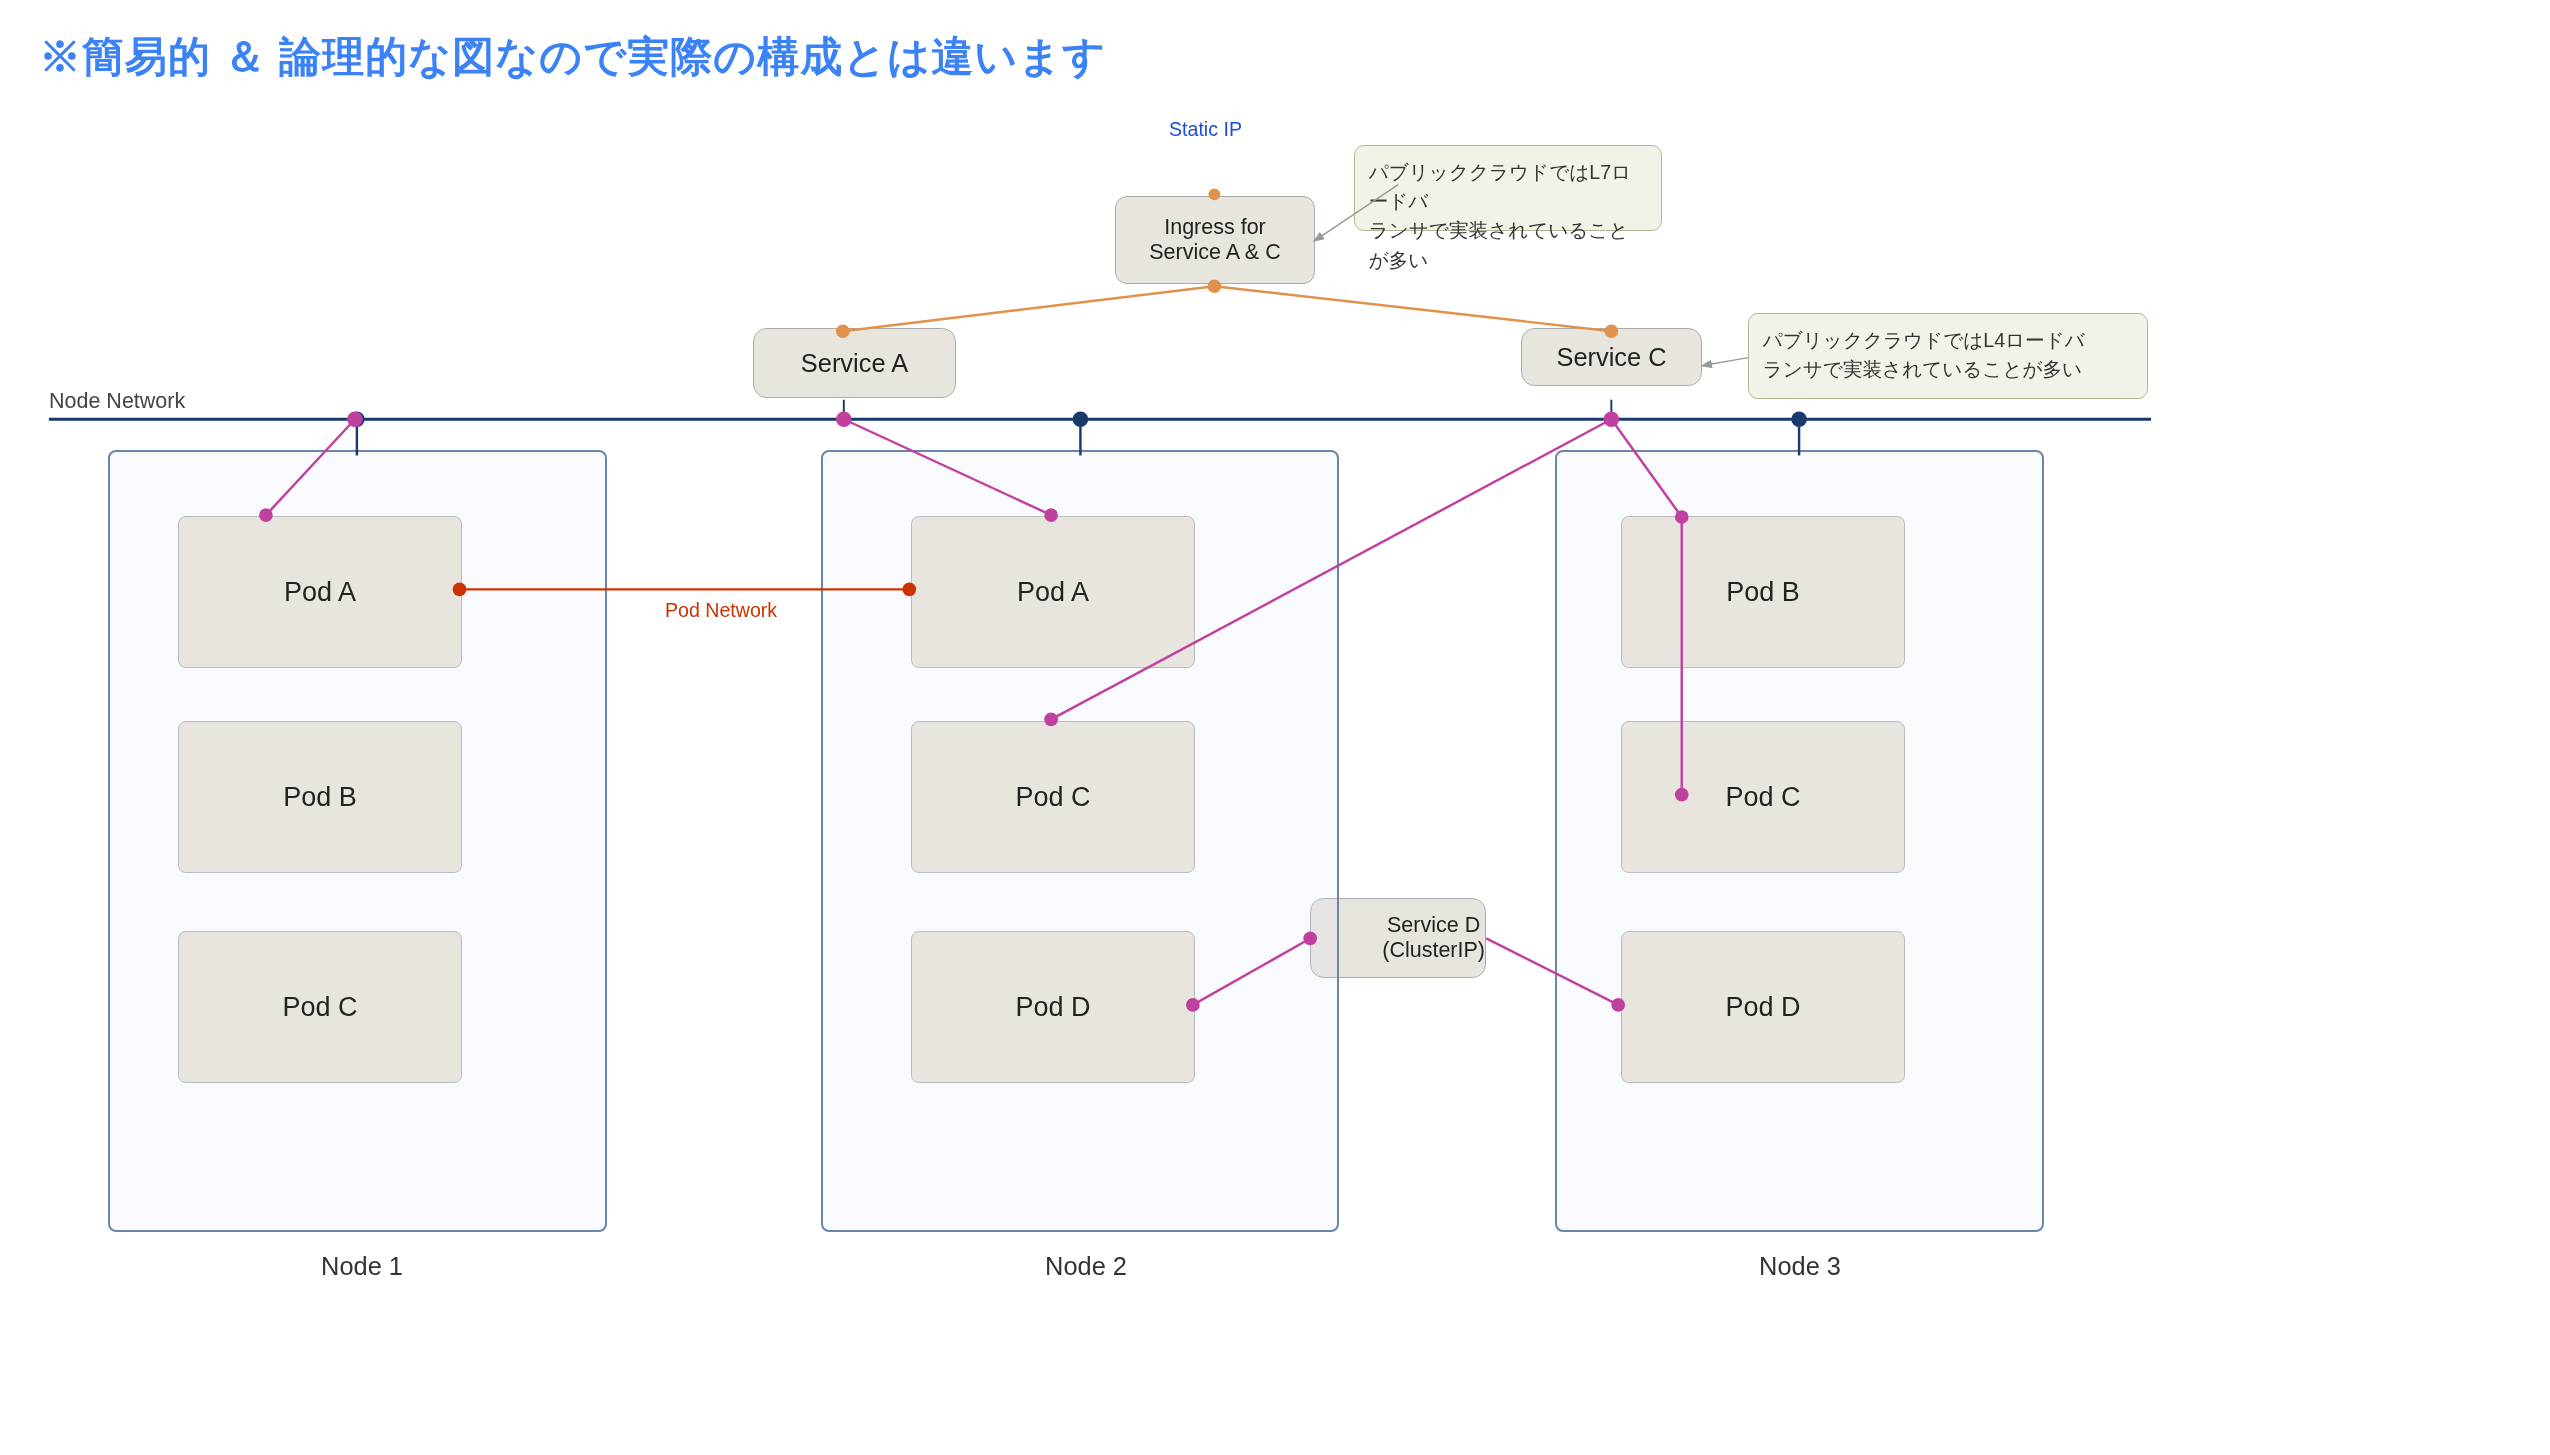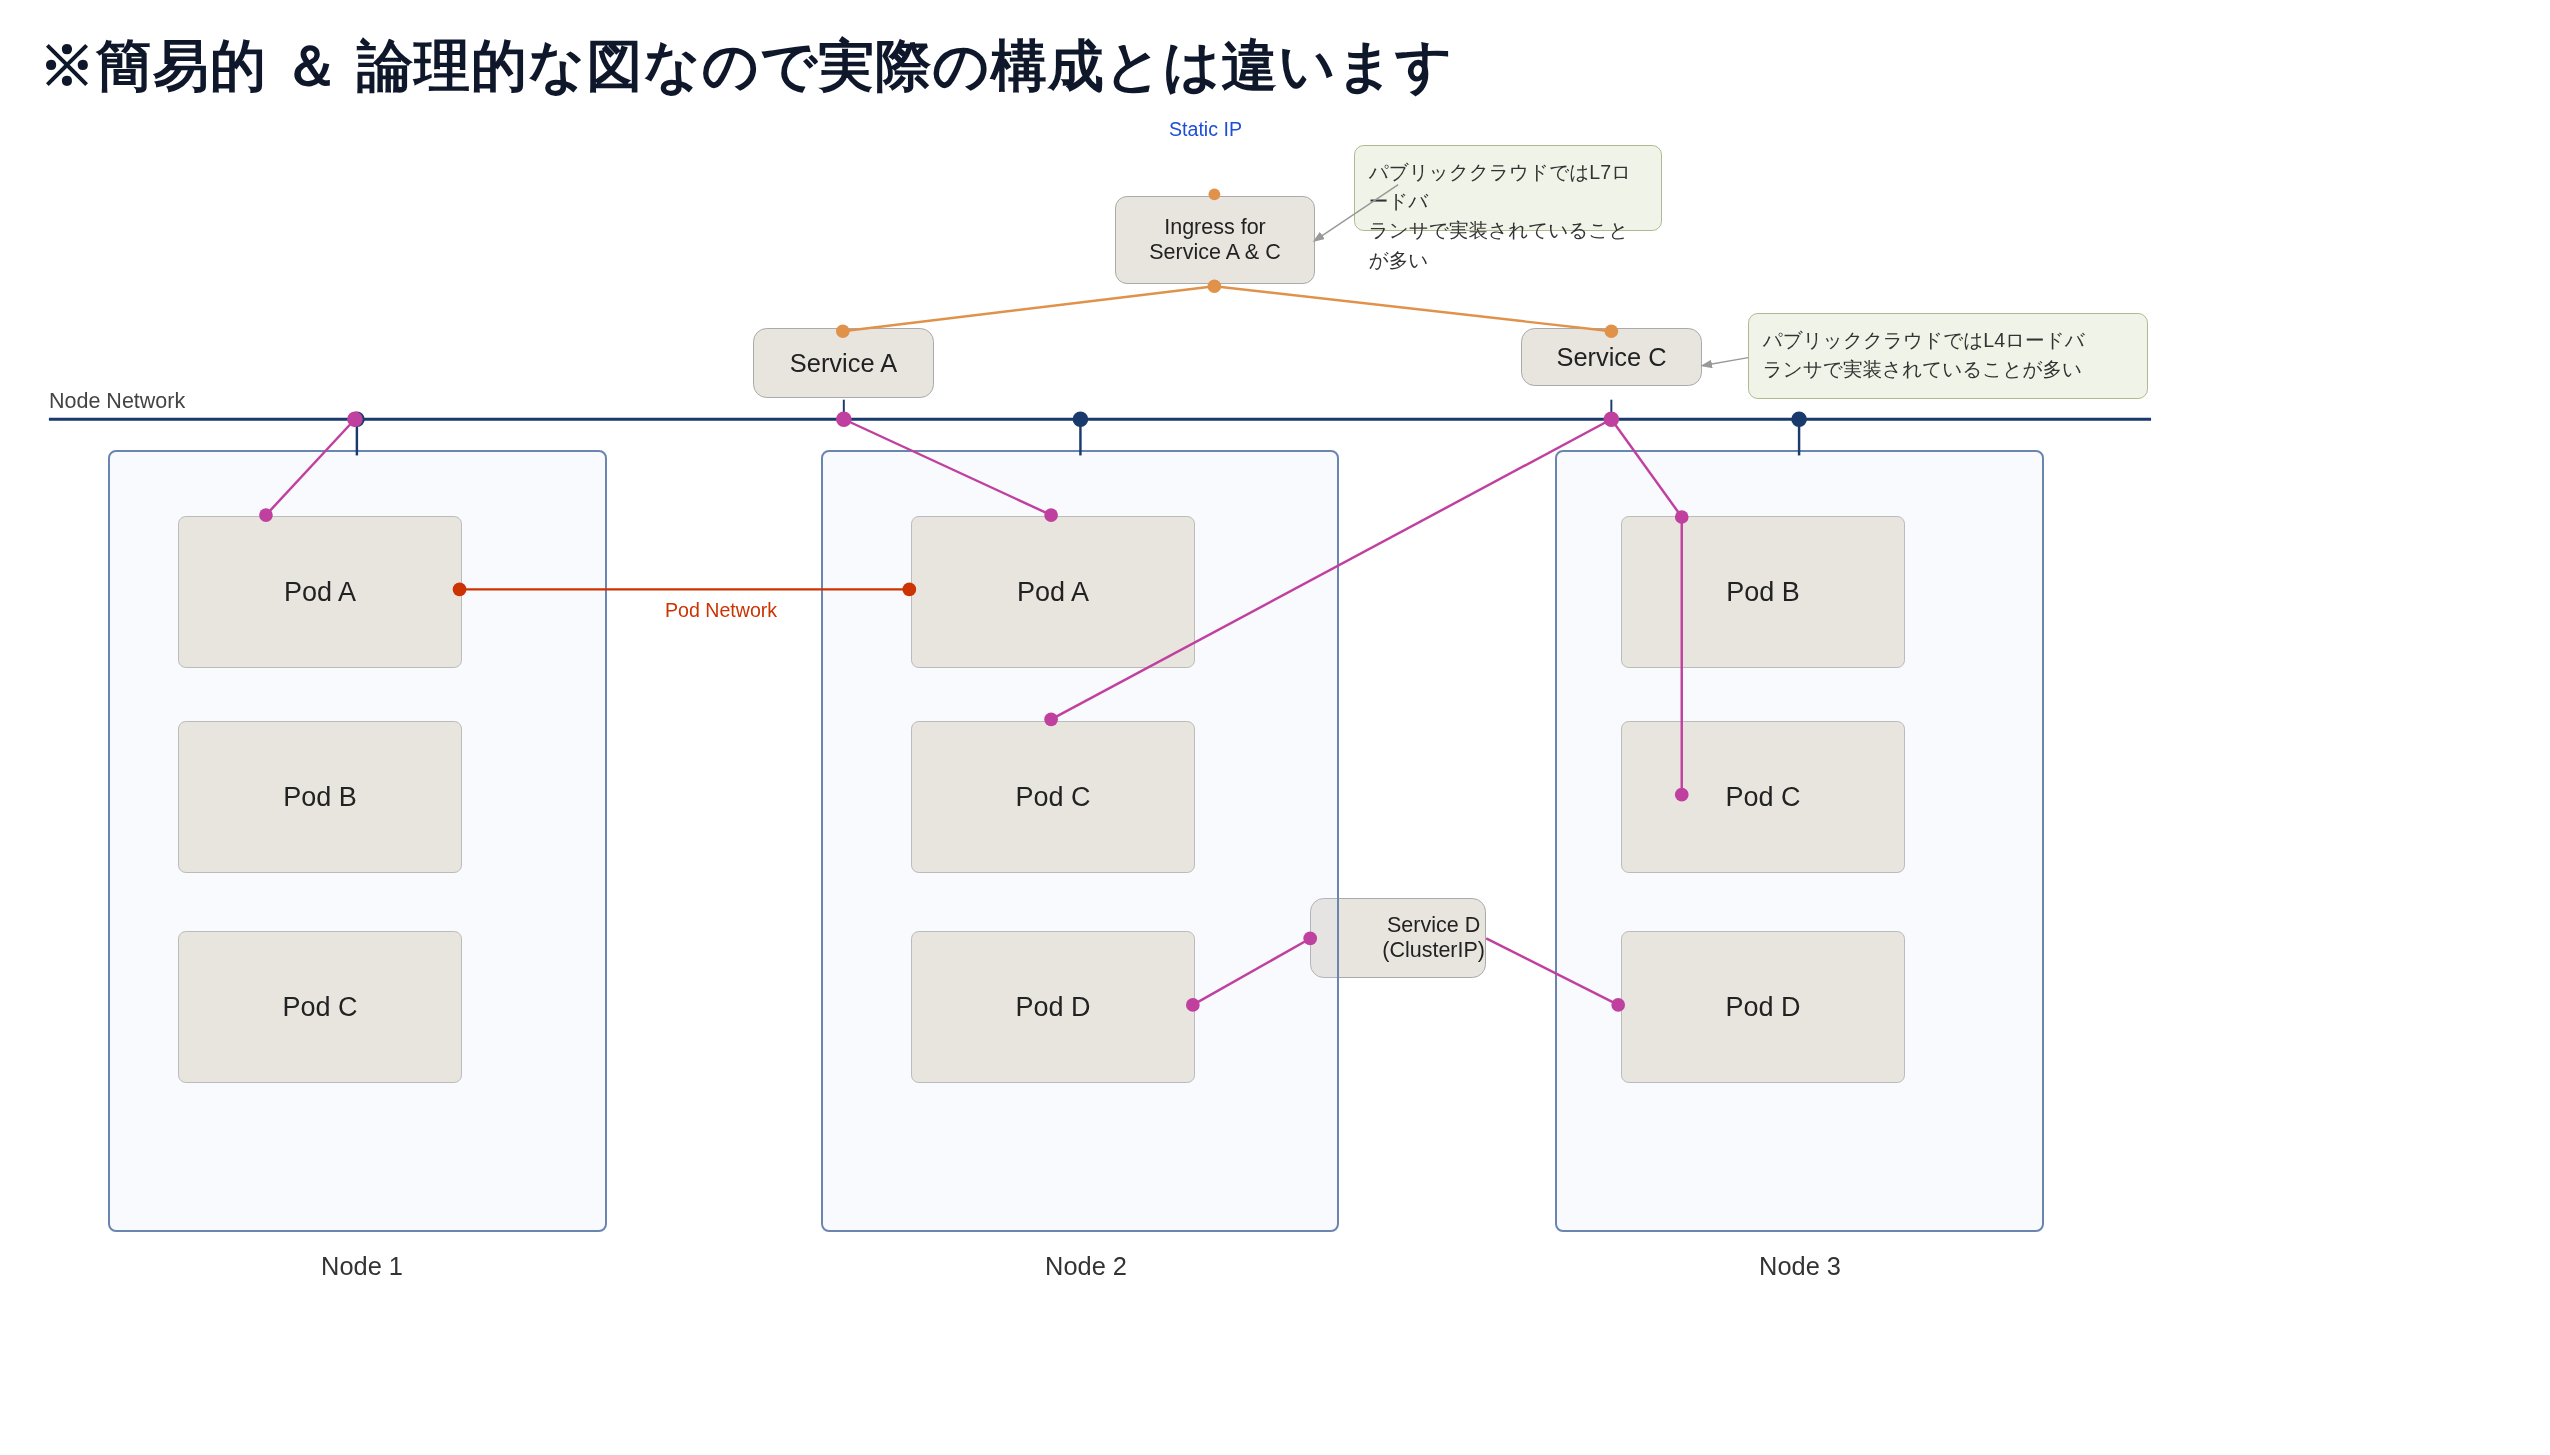--- a/index.html
+++ b/index.html
@@ -5,24 +5,24 @@
     * { box-sizing: border-box; margin: 0; padding: 0; }
     body {
       background: #fff;
       font-family: 'Helvetica Neue', Arial, sans-serif;
       width: 2550px;
       height: 1455px;
       overflow: hidden;
       position: relative;
     }
     #page-title {
-      font-size: 56px;
+      font-size: 42px;
       font-weight: bold;
       padding: 29px 39px 9.8px 39px;
-      color: #0f172a;
+      color: #3b82f6;
       letter-spacing: 1px;
     }
     .diagram-area {
       position: absolute;
       top: 108px;
       left: 0;
       width: 2550px;
       height: 1348px;
     }
     svg.diagram-svg {
@@ -130,21 +130,21 @@
   <div class="callout-box" style="left:1748px; top:205px; width:400px; height:86px;">
     <span style="white-space:pre-line;">パブリッククラウドではL4ロードバ
 ランサで実装されていることが多い</span>
   </div>
 
   <div class="ingress-box" style="left:1115px; top:88px; width:200px; height:88px;">
     <span style="white-space:pre-line; font-size:21.5px;">Ingress for
 Service A &amp; C</span>
   </div>
 
-  <div class="service-box" style="left:753px; top:220px; width:181px; height:70px;">
+  <div class="service-box" style="left:753px; top:220px; width:203px; height:70px;">
     <span>Service A</span>
   </div>
 
   <div class="service-box" style="left:1521px; top:220px; width:181px; height:58px;">
     <span>Service C</span>
   </div>
 
   <div class="service-box" style="left:1310px; top:790px; width:176px; height:80px; font-size:21.5px;justify-content:flex-end;">
     <span style="white-space:pre-line;">Service D
 (ClusterIP)</span>

